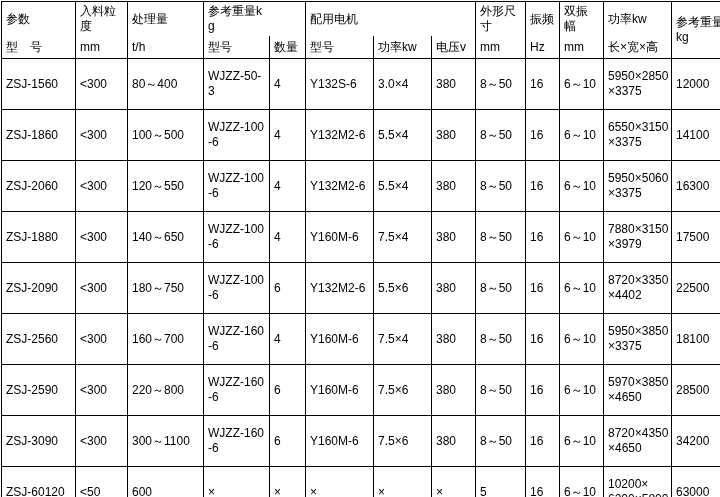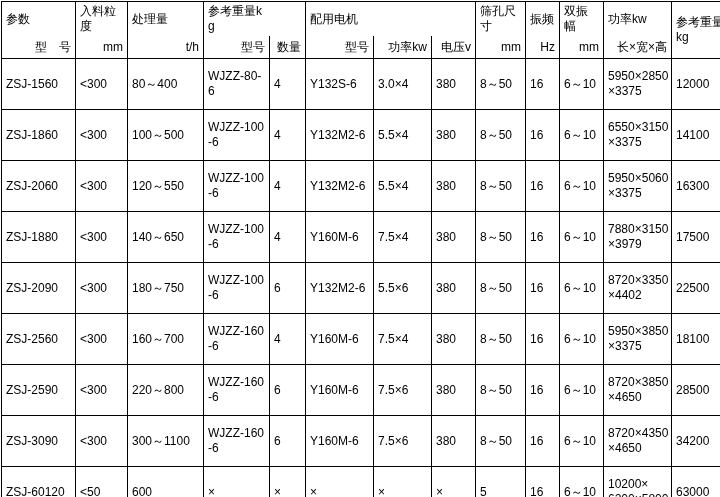--- a/index.html
+++ b/index.html
@@ -32,21 +32,20 @@
   .hdr-row td {
     height: 18px;
     font-size: 12px;
     padding: 2px 4px;
   }
   .hdr-top td {
     border-bottom: none;
   }
   .hdr-sub td {
     border-top: none;
-    text-align: right;
   }
   .data-row td {
     height: 44px;
   }
   .c-model      { width: 74px; }
   .c-feed       { width: 52px; }
   .c-cap        { width: 76px; }
   .c-vibmodel   { width: 66px; }
   .c-vibqty     { width: 36px; }
   .c-motmodel   { width: 68px; }
@@ -83,21 +82,21 @@
   <tbody>
     <tr class="hdr-row hdr-top">
       <td>参数</td>
       <td>入料粒度</td>
       <td>处理量</td>
       <td class="nb-r">参考重量kg</td>
       <td class="nb-l"></td>
       <td class="nb-r">配用电机</td>
       <td class="nb-r nb-l"></td>
       <td class="nb-l"></td>
-      <td>筛孔尺寸</td>
+      <td>外形尺寸</td>
       <td>振频</td>
       <td>双振幅</td>
       <td>功率kw</td>
       <td rowspan="2">参考重量kg</td>
     </tr>
     <tr class="hdr-row hdr-sub">
       <td>型　号</td>
       <td>mm</td>
       <td>t/h</td>
       <td>型号</td>
@@ -108,21 +107,21 @@
       <td>mm</td>
       <td>Hz</td>
       <td>mm</td>
       <td>长×宽×高</td>
     </tr>
 
     <tr class="data-row">
       <td>ZSJ-1560</td>
       <td>&lt;300</td>
       <td>80～400</td>
-      <td>WJZZ-80-6</td>
+      <td>WJZZ-50-3</td>
       <td>4</td>
       <td>Y132S-6</td>
       <td>3.0×4</td>
       <td>380</td>
       <td>8～50</td>
       <td>16</td>
       <td>6～10</td>
       <td>
         <span class="dim-line">5950×2850</span>
         <span class="dim-line">×3375</span>
@@ -231,21 +230,21 @@
       <td>220～800</td>
       <td>WJZZ-160-6</td>
       <td>6</td>
       <td>Y160M-6</td>
       <td>7.5×6</td>
       <td>380</td>
       <td>8～50</td>
       <td>16</td>
       <td>6～10</td>
       <td>
-        <span class="dim-line">8720×3850</span>
+        <span class="dim-line">5970×3850</span>
         <span class="dim-line">×4650</span>
       </td>
       <td>28500</td>
     </tr>
 
     <tr class="data-row">
       <td>ZSJ-3090</td>
       <td>&lt;300</td>
       <td>300～1100</td>
       <td>WJZZ-160-6</td>

